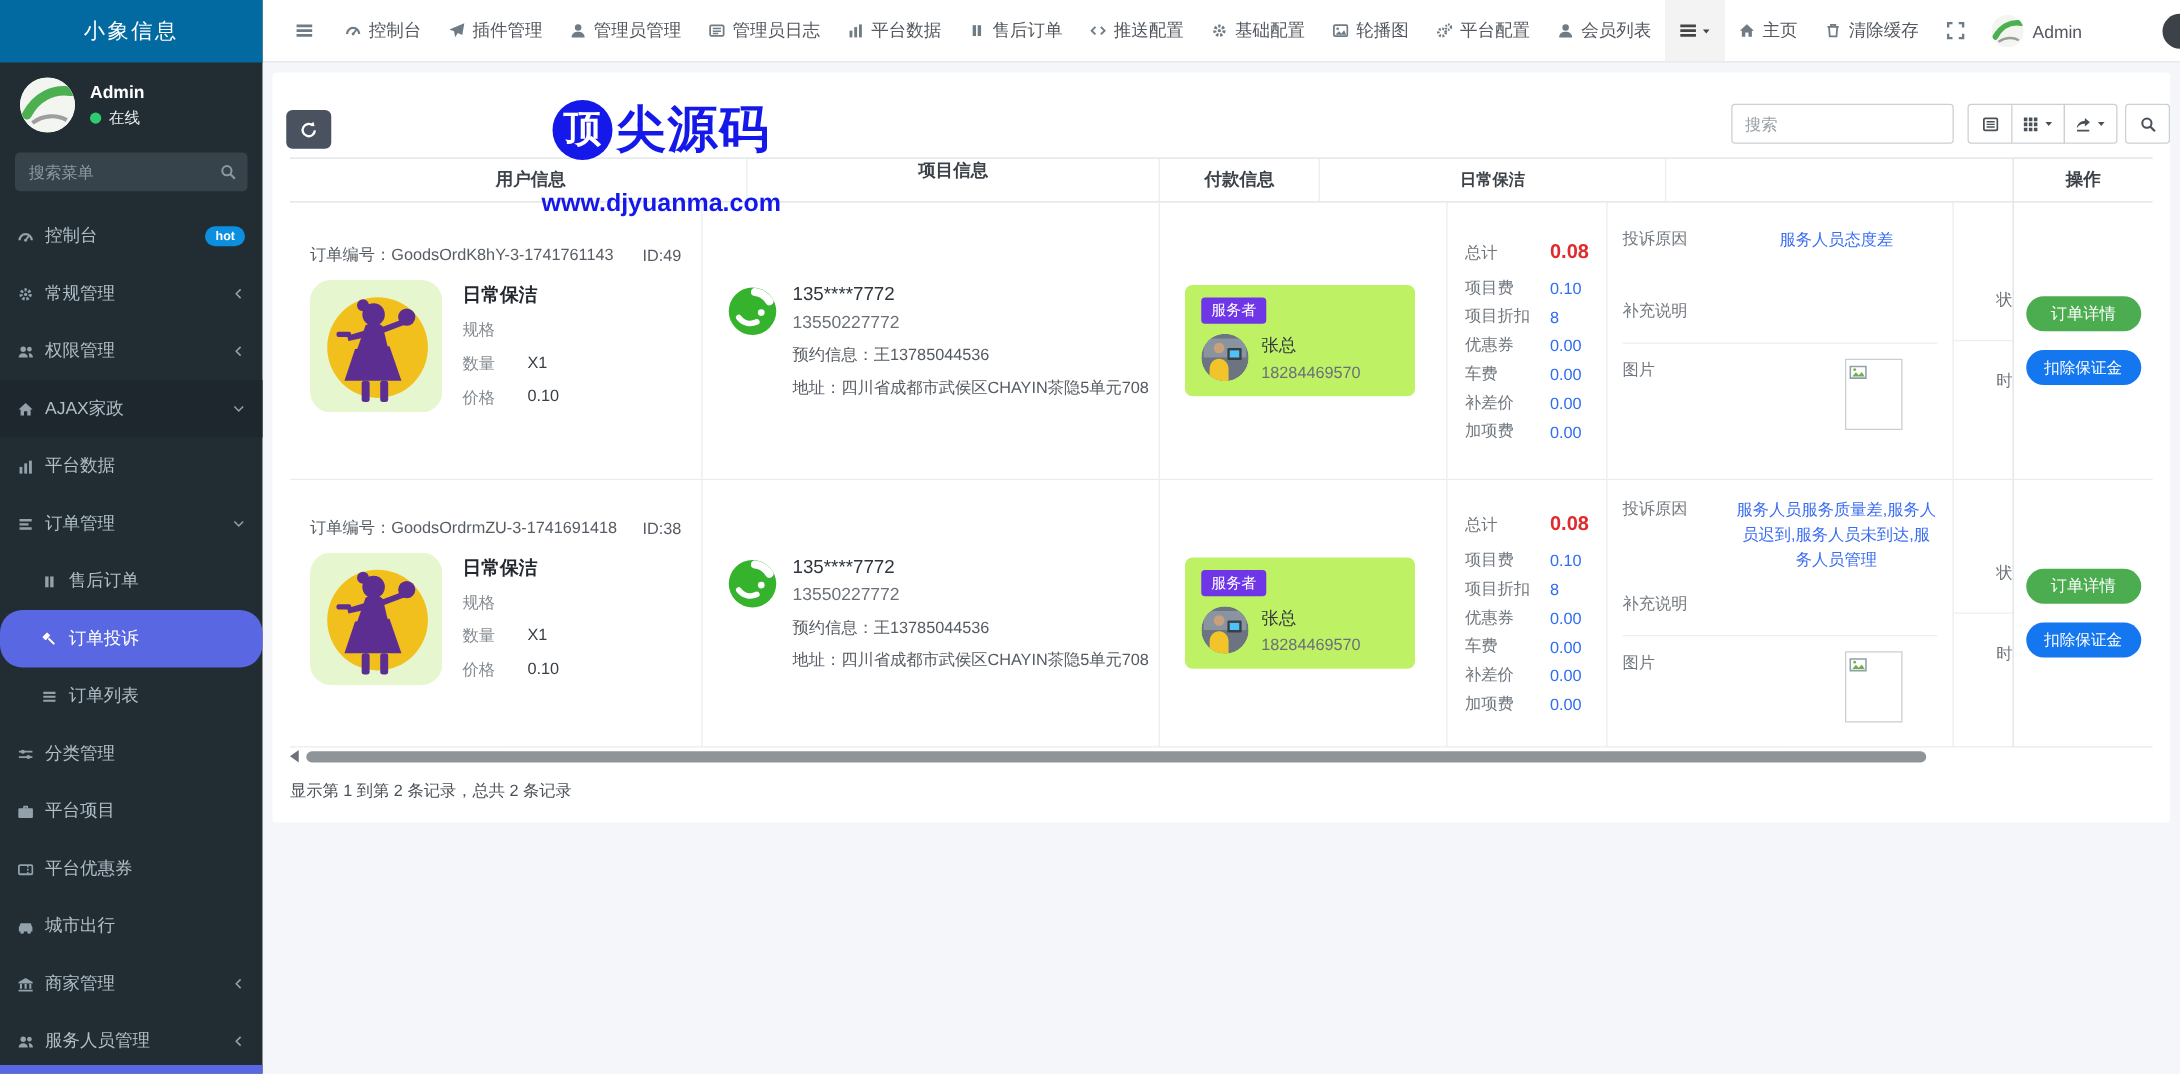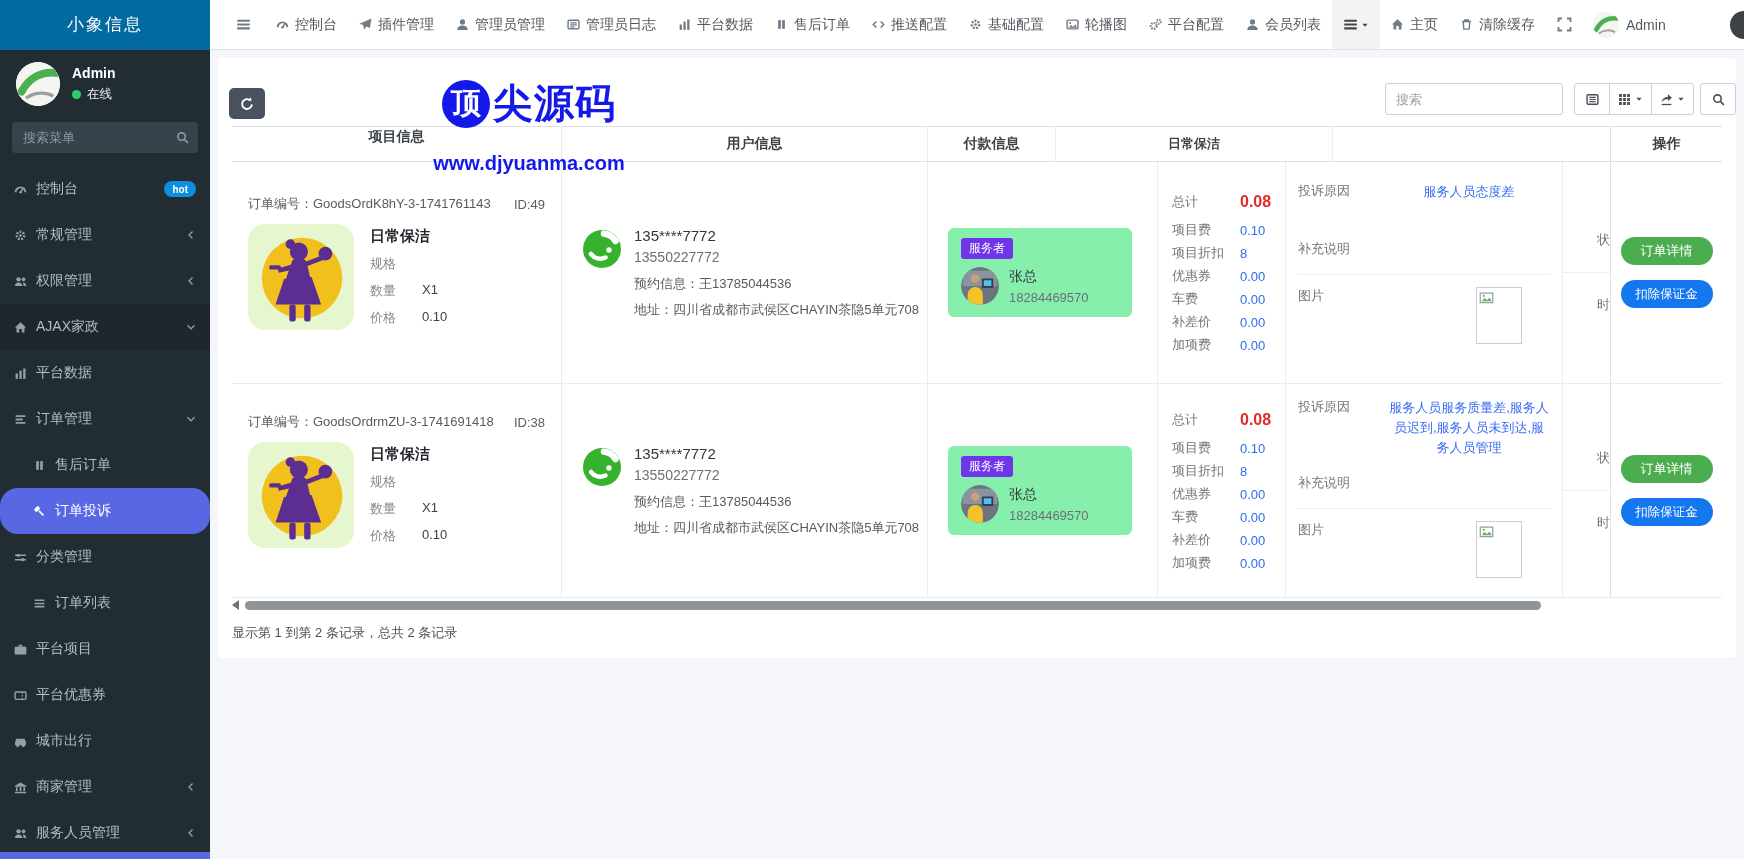--- a/index.html
+++ b/index.html
@@ -96,21 +96,21 @@
   .u-wrap { display:flex; gap:12px; }
   .u-logo { width:40px; height:40px; flex:none; margin-top:2px; }
   .u-logo svg { width:40px; height:40px; }
   .masked { font-size:15px; color:#30363c; }
   .uphone { font-size:14px; color:#6a7178; margin-top:5px; }
   .ubook, .uaddr { font-size:13px; color:#555b61; margin-top:10px; }
   .uaddr { margin-top:8px; }
 
   
   .c3 { display:flex; align-items:center; }
-  .srv-card { width:184px; margin-left:20px; background:#86efac; border-radius:6px; padding:10px 13px 12px; }
+  .srv-card { width:184px; margin-left:20px; background:#bef264; border-radius:6px; padding:10px 13px 12px; }
   .srv-badge { display:inline-block; background:#6f36e8; color:#fff; font-size:12px; padding:2px 8px; border-radius:3px; }
   .srv-row { display:flex; align-items:center; gap:10px; margin-top:8px; }
   .srv-ava { width:38px; height:38px; border-radius:50%; overflow:hidden; flex:none; }
   .srv-ava svg { width:38px; height:38px; }
   .srv-name { font-size:14px; color:#33383d; }
   .srv-phone { font-size:13px; color:#6a7178; margin-top:4px; }
 
   
   .c4 { display:flex; flex-direction:column; justify-content:center; padding:0 0 0 14px; }
   .pay-row { display:flex; align-items:center; height:23px; font-size:13px; }
@@ -403,31 +403,31 @@
           <use href="#i-pause"></use>
         </svg>
         <span>售后订单</span>
       </div>
     <div class="sn-item sub active">
         <svg class="ic">
           <use href="#i-gavel"></use>
         </svg>
         <span>订单投诉</span>
       </div>
+    <div class="sn-item sub">
+        <svg class="ic">
+          <use href="#i-list"></use>
+        </svg>
+        <span>订单列表</span>
+      </div>
     <div class="sn-item">
         <svg class="ic">
           <use href="#i-sliders"></use>
         </svg>
         <span>分类管理</span>
-      </div>
-    <div class="sn-item sub">
-        <svg class="ic">
-          <use href="#i-list"></use>
-        </svg>
-        <span>订单列表</span>
       </div>
     <div class="sn-item">
         <svg class="ic">
           <use href="#i-briefcase"></use>
         </svg>
         <span>平台项目</span>
       </div>
     <div class="sn-item">
         <svg class="ic">
           <use href="#i-coupon"></use>
@@ -611,22 +611,22 @@
         </button>
     </div>
     <button class="tb-search-btn">
         <svg class="ic">
           <use href="#i-search"></use>
         </svg>
       </button>
 
     <div class="tbl">
       <div class="trh">
+        <div class="c c2">用户信息</div>
         <div class="c c1">项目信息</div>
-        <div class="c c2">用户信息</div>
         <div class="c c4" style="justify-content:center;padding:0">付款信息</div>
         <div class="c c5" style="display:flex;align-items:center;justify-content:center;padding:0">日常保洁</div>
         <div class="c c6"></div>
       </div>
 
       <div class="tr r1">
         <div class="c c1">
           <div class="ord-line">
               <span><span>订单编号：</span><span>GoodsOrdK8hY-3-1741761143</span></span>
               <span class="ord-id">ID:49</span>

